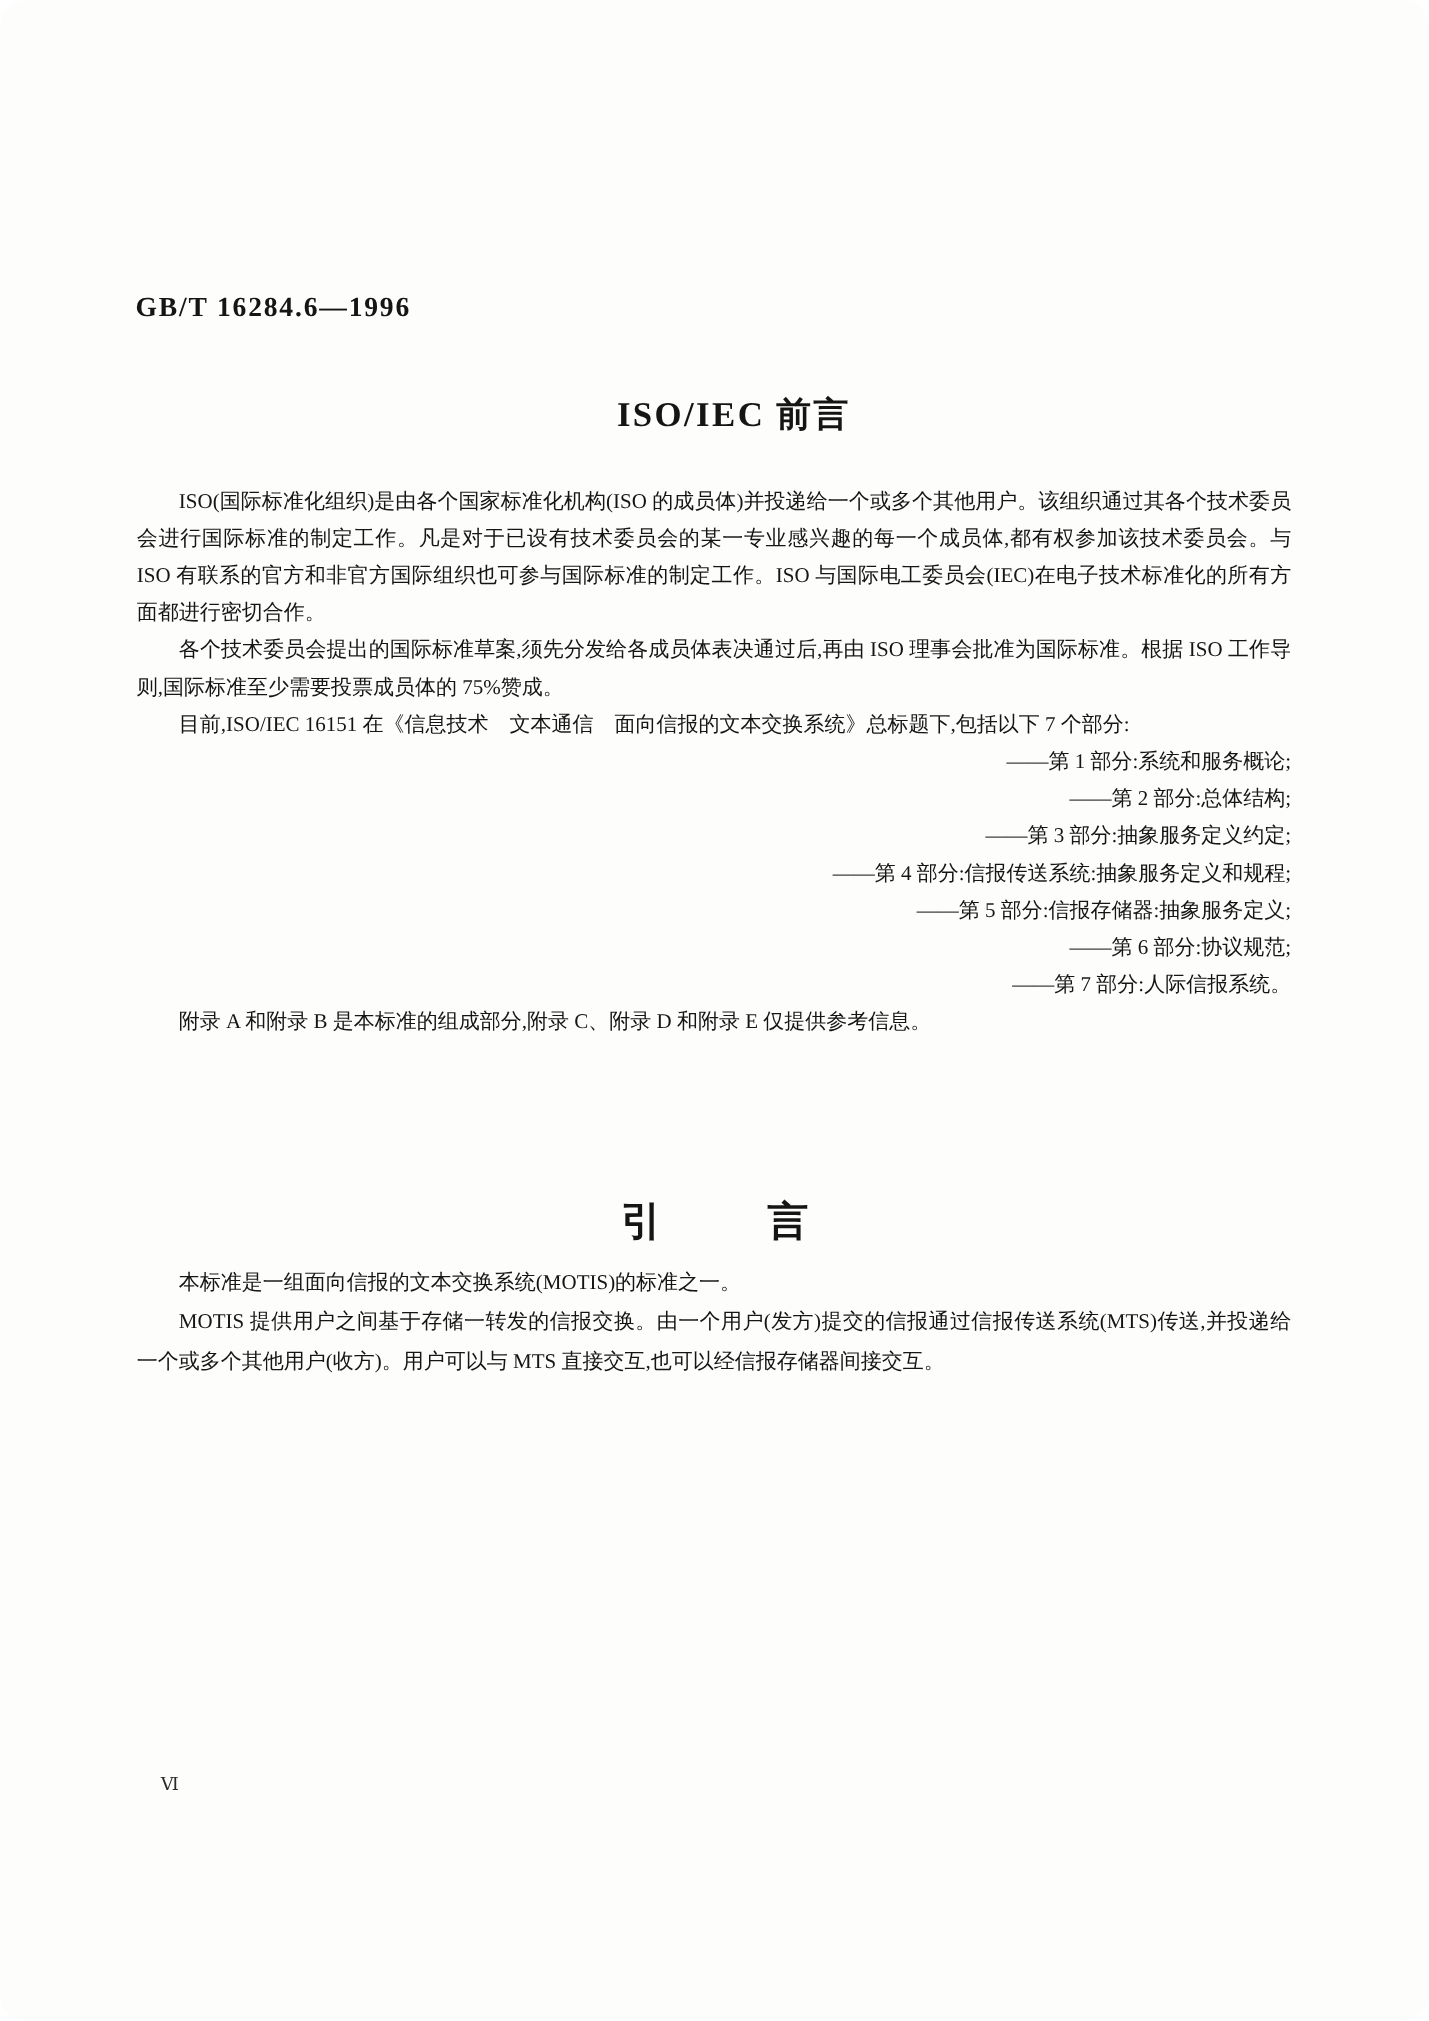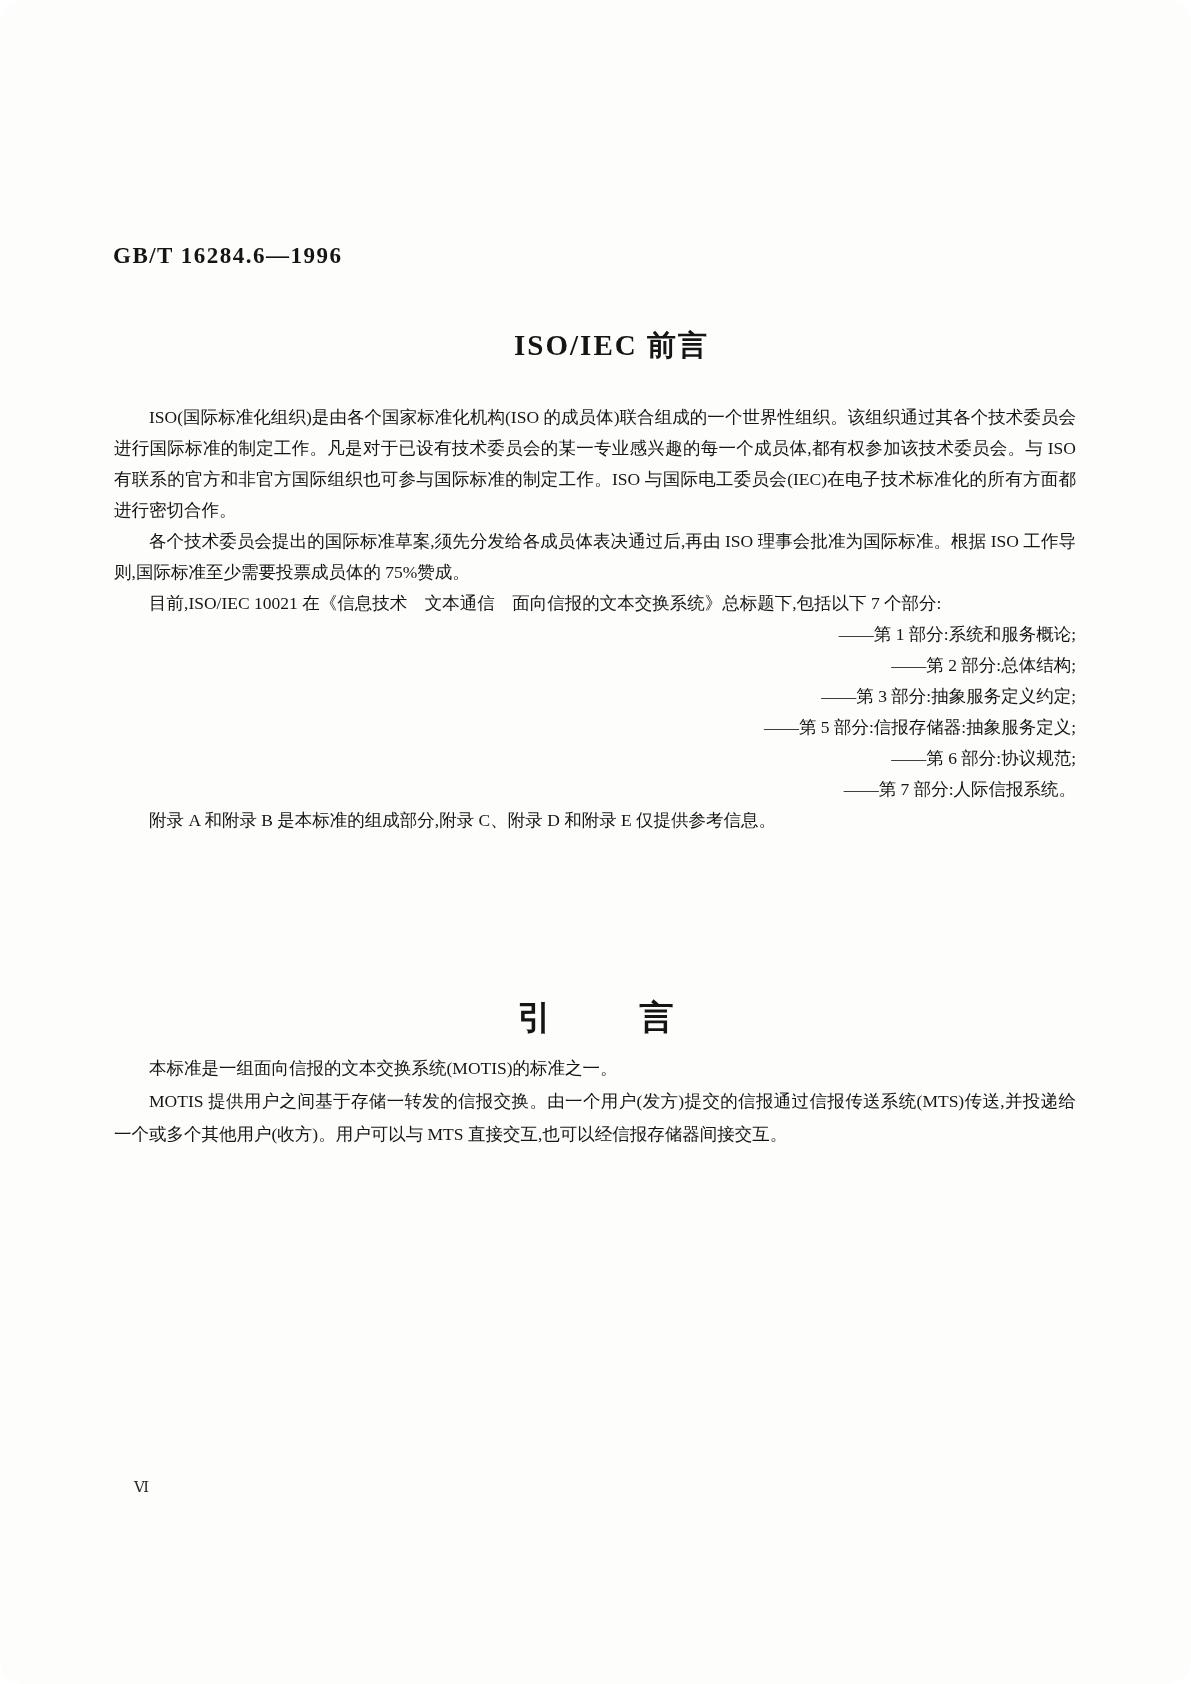--- a/index.html
+++ b/index.html
@@ -75,26 +75,27 @@
 </head>
 <body>
 
 <div class="page">
 
   <div class="doc-number">GB/T 16284.6—1996</div>
 
   <h1 class="foreword-title">ISO/IEC 前言</h1>
 
   <div class="foreword-body">
-    <p class="para">ISO(国际标准化组织)是由各个国家标准化机构(ISO 的成员体)联合组成的一个世界性组织。该组织通过其各个技术委员会进行国际标准的制定工作。凡是对于已设有技术委员会的某一专业感兴趣的每一个成员体,都有权参加该技术委员会。与 ISO 有联系的官方和非官方国际组织也可参与国际标准的制定工作。ISO 与国际电工委员会(IEC)在电子技术标准化的所有方面都进行密切合作。</p>
+    <p class="para">ISO(国际标准化组织)是由各个国家标准化机构(ISO 的成员体)并投递给一个或多个其他用户。该组织通过其各个技术委员会进行国际标准的制定工作。凡是对于已设有技术委员会的某一专业感兴趣的每一个成员体,都有权参加该技术委员会。与 ISO 有联系的官方和非官方国际组织也可参与国际标准的制定工作。ISO 与国际电工委员会(IEC)在电子技术标准化的所有方面都进行密切合作。</p>
     <p class="para">各个技术委员会提出的国际标准草案,须先分发给各成员体表决通过后,再由 ISO 理事会批准为国际标准。根据 ISO 工作导则,国际标准至少需要投票成员体的 75%赞成。</p>
-    <p class="para">目前,ISO/IEC 10021 在《信息技术　文本通信　面向信报的文本交换系统》总标题下,包括以下 7 个部分:</p>
+    <p class="para">目前,ISO/IEC 16151 在《信息技术　文本通信　面向信报的文本交换系统》总标题下,包括以下 7 个部分:</p>
     <p class="list-item">——第 1 部分:系统和服务概论;</p>
     <p class="list-item">——第 2 部分:总体结构;</p>
     <p class="list-item">——第 3 部分:抽象服务定义约定;</p>
+    <p class="list-item">——第 4 部分:信报传送系统:抽象服务定义和规程;</p>
     <p class="list-item">——第 5 部分:信报存储器:抽象服务定义;</p>
     <p class="list-item">——第 6 部分:协议规范;</p>
     <p class="list-item">——第 7 部分:人际信报系统。</p>
     <p class="para">附录 A 和附录 B 是本标准的组成部分,附录 C、附录 D 和附录 E 仅提供参考信息。</p>
   </div>
 
   <h1 class="intro-title">
     <span>引</span>
     <span>言</span>
   </h1>

